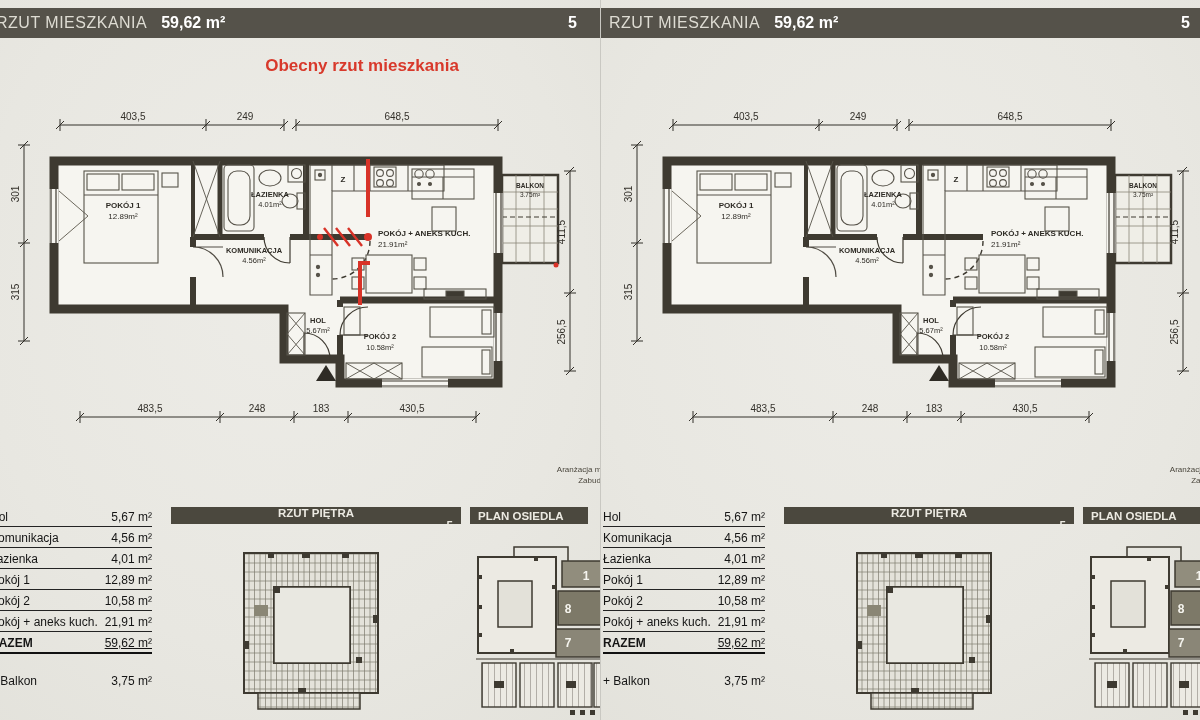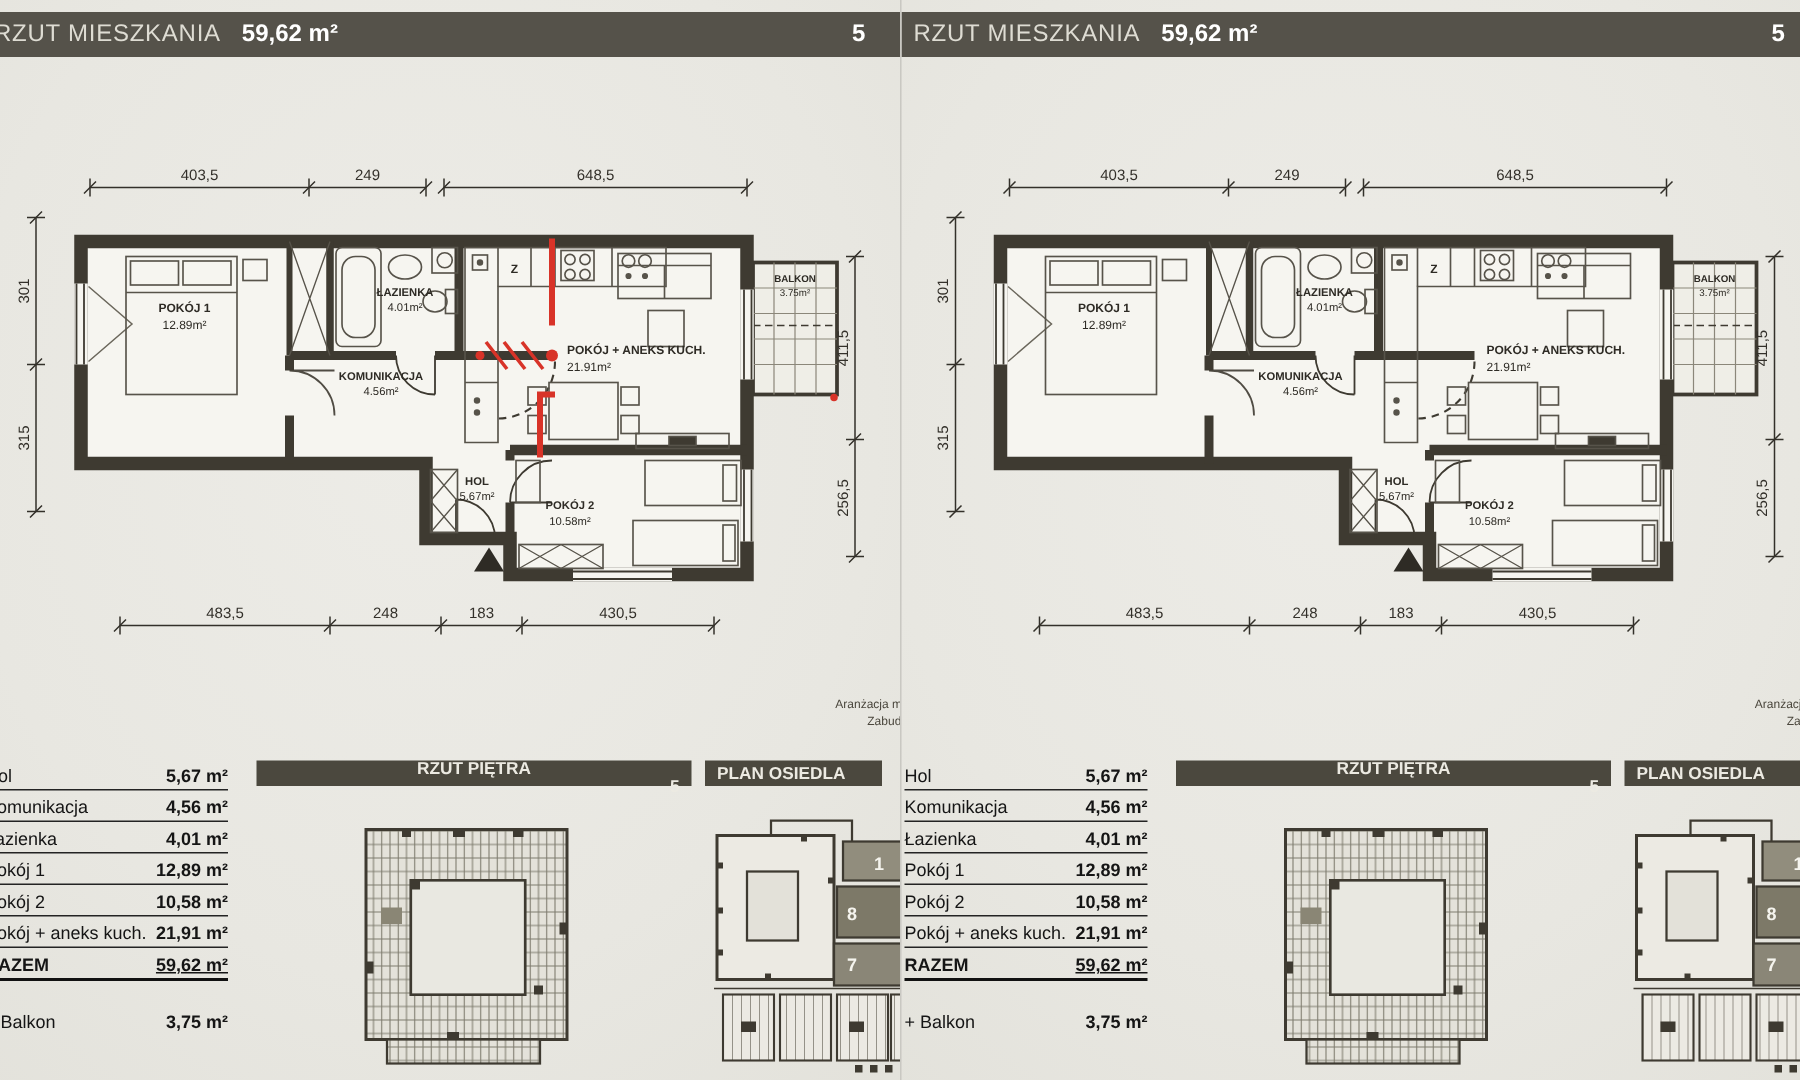--- a/index.html
+++ b/index.html
@@ -19,21 +19,21 @@
              color:#d8392b;font-size:17px;font-weight:700;display:none;}
   .page.annotated .red-title{display:block;}
   .page .red-layer{display:none;}
   .page.annotated .red-layer{display:block;}
   .fineprint{position:absolute;left:436px;top:464px;width:200px;text-align:right;
              font-size:8px;line-height:11px;color:#4a463c;}
   
   .atable{position:absolute;left:2px;top:506px;width:162px;color:#151515;}
   .arow{display:flex;justify-content:space-between;align-items:flex-end;
         border-bottom:1.4px solid #232323;padding:4px 0 2px 0;font-size:12px;}
-  .arow .v{font-weight:700;}
+  .arow .v{font-weight:400;}
   .arow.total{font-weight:700;border-bottom:2.6px solid #111;}
   .arow.total .v{text-decoration:underline;}
   .arow.extra{border-bottom:none;margin-top:16px;}
   
   .bar{position:absolute;height:17px;background:#4b483e;color:#eceae2;font-size:11.5px;
        font-weight:700;display:flex;align-items:center;padding:0 8px;box-sizing:border-box;}
   .bar .p{margin-left:auto;font-weight:700;}
   #b1{left:183px;top:507px;width:290px;flex-direction:column;}
   #b2{left:482px;top:507px;width:118px;}
   svg{position:absolute;}
@@ -45,20 +45,21 @@
 <div class="canvas">
   <div class="page-clip" id="clip-left">
 <div class="page annotated">
 
   <div class="header">
     <span class="t">RZUT MIESZKANIA</span>
     <span class="a">59,62 m²</span>
     <span class="p">5</span>
   </div>
 
+  <div class="red-title red-note">Obecny rzut mieszkania</div>
 
   <svg style="left:10px;top:95px" width="620" height="410" viewBox="0 0 620 410">
 
     <g>
       <rect x="504" y="80" width="56" height="88" fill="#efeee7" stroke="#3e3a31" stroke-width="2.5"></rect>
       <path d="M518,80V168M532,80V168M546,80V168M504,97H560M504,114H560M504,131H560M504,148H560" stroke="#8b877a" stroke-width="0.8" fill="none"></path>
       <path d="M504,122H560" stroke="#3e3a31" stroke-width="1" stroke-dasharray="5 3" fill="none"></path>
     </g>
 
     <path d="M56,66 H500 V288 H342 V264 H286 V214 H56 Z" fill="#f6f5f0" stroke="#3e3a31" stroke-width="9" stroke-linejoin="miter"></path>

